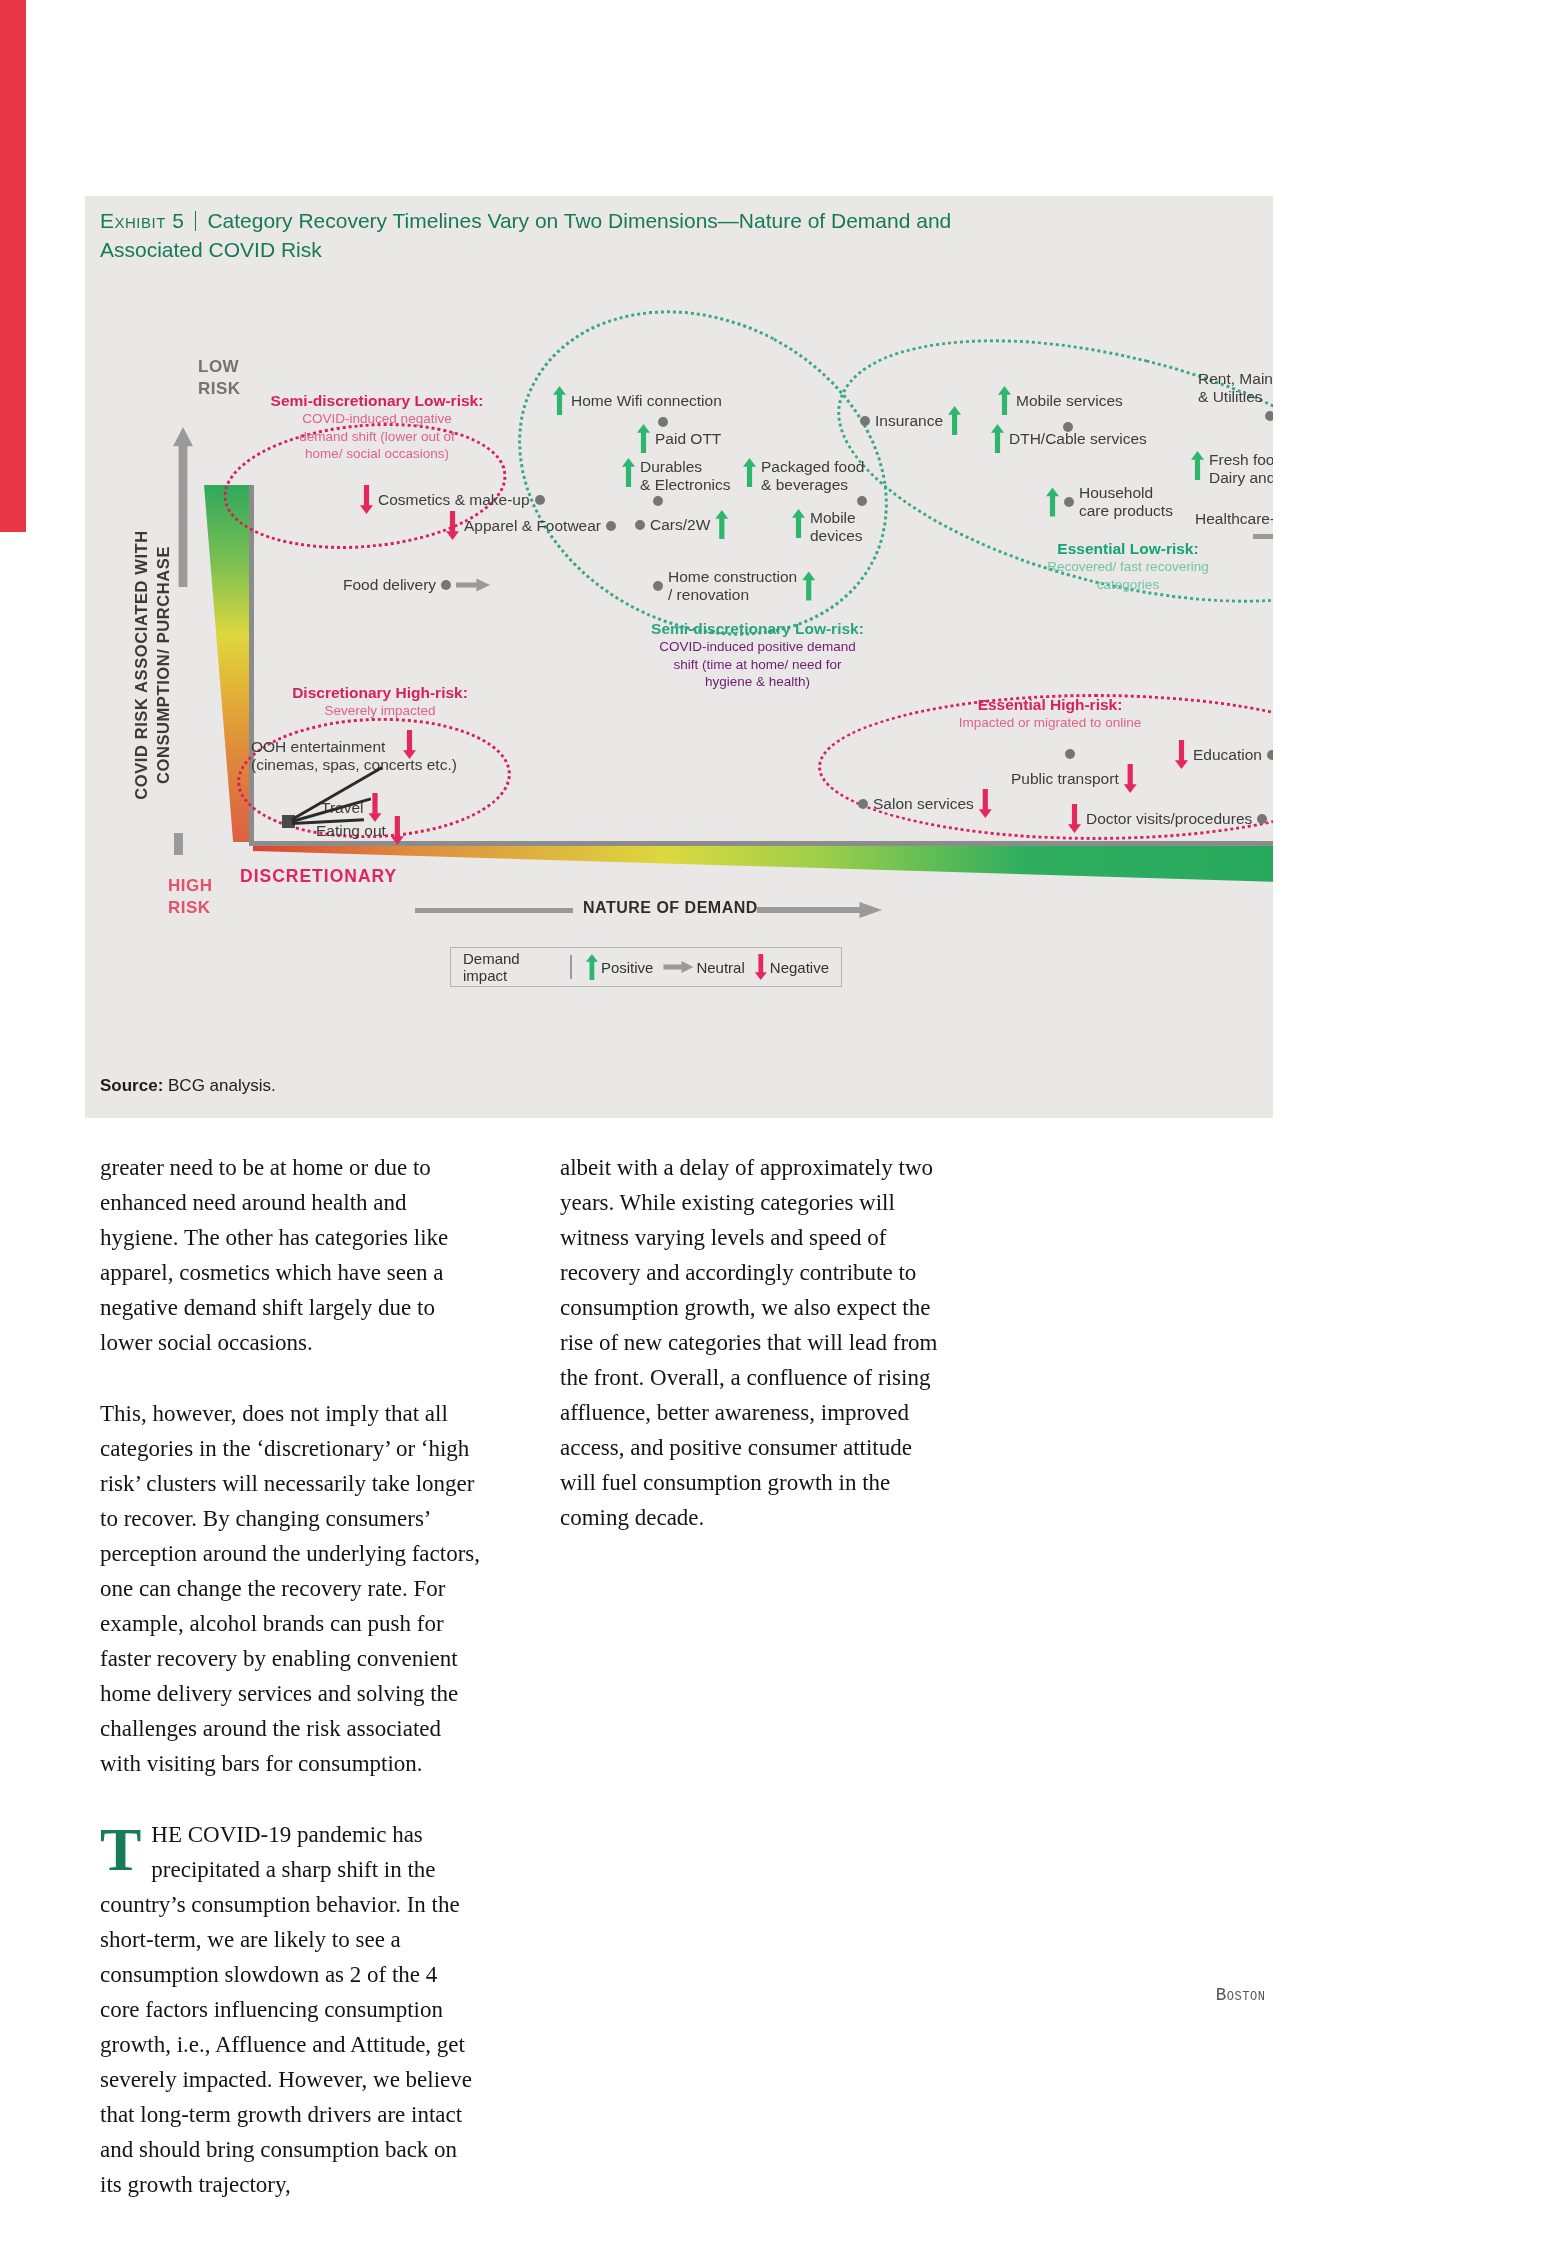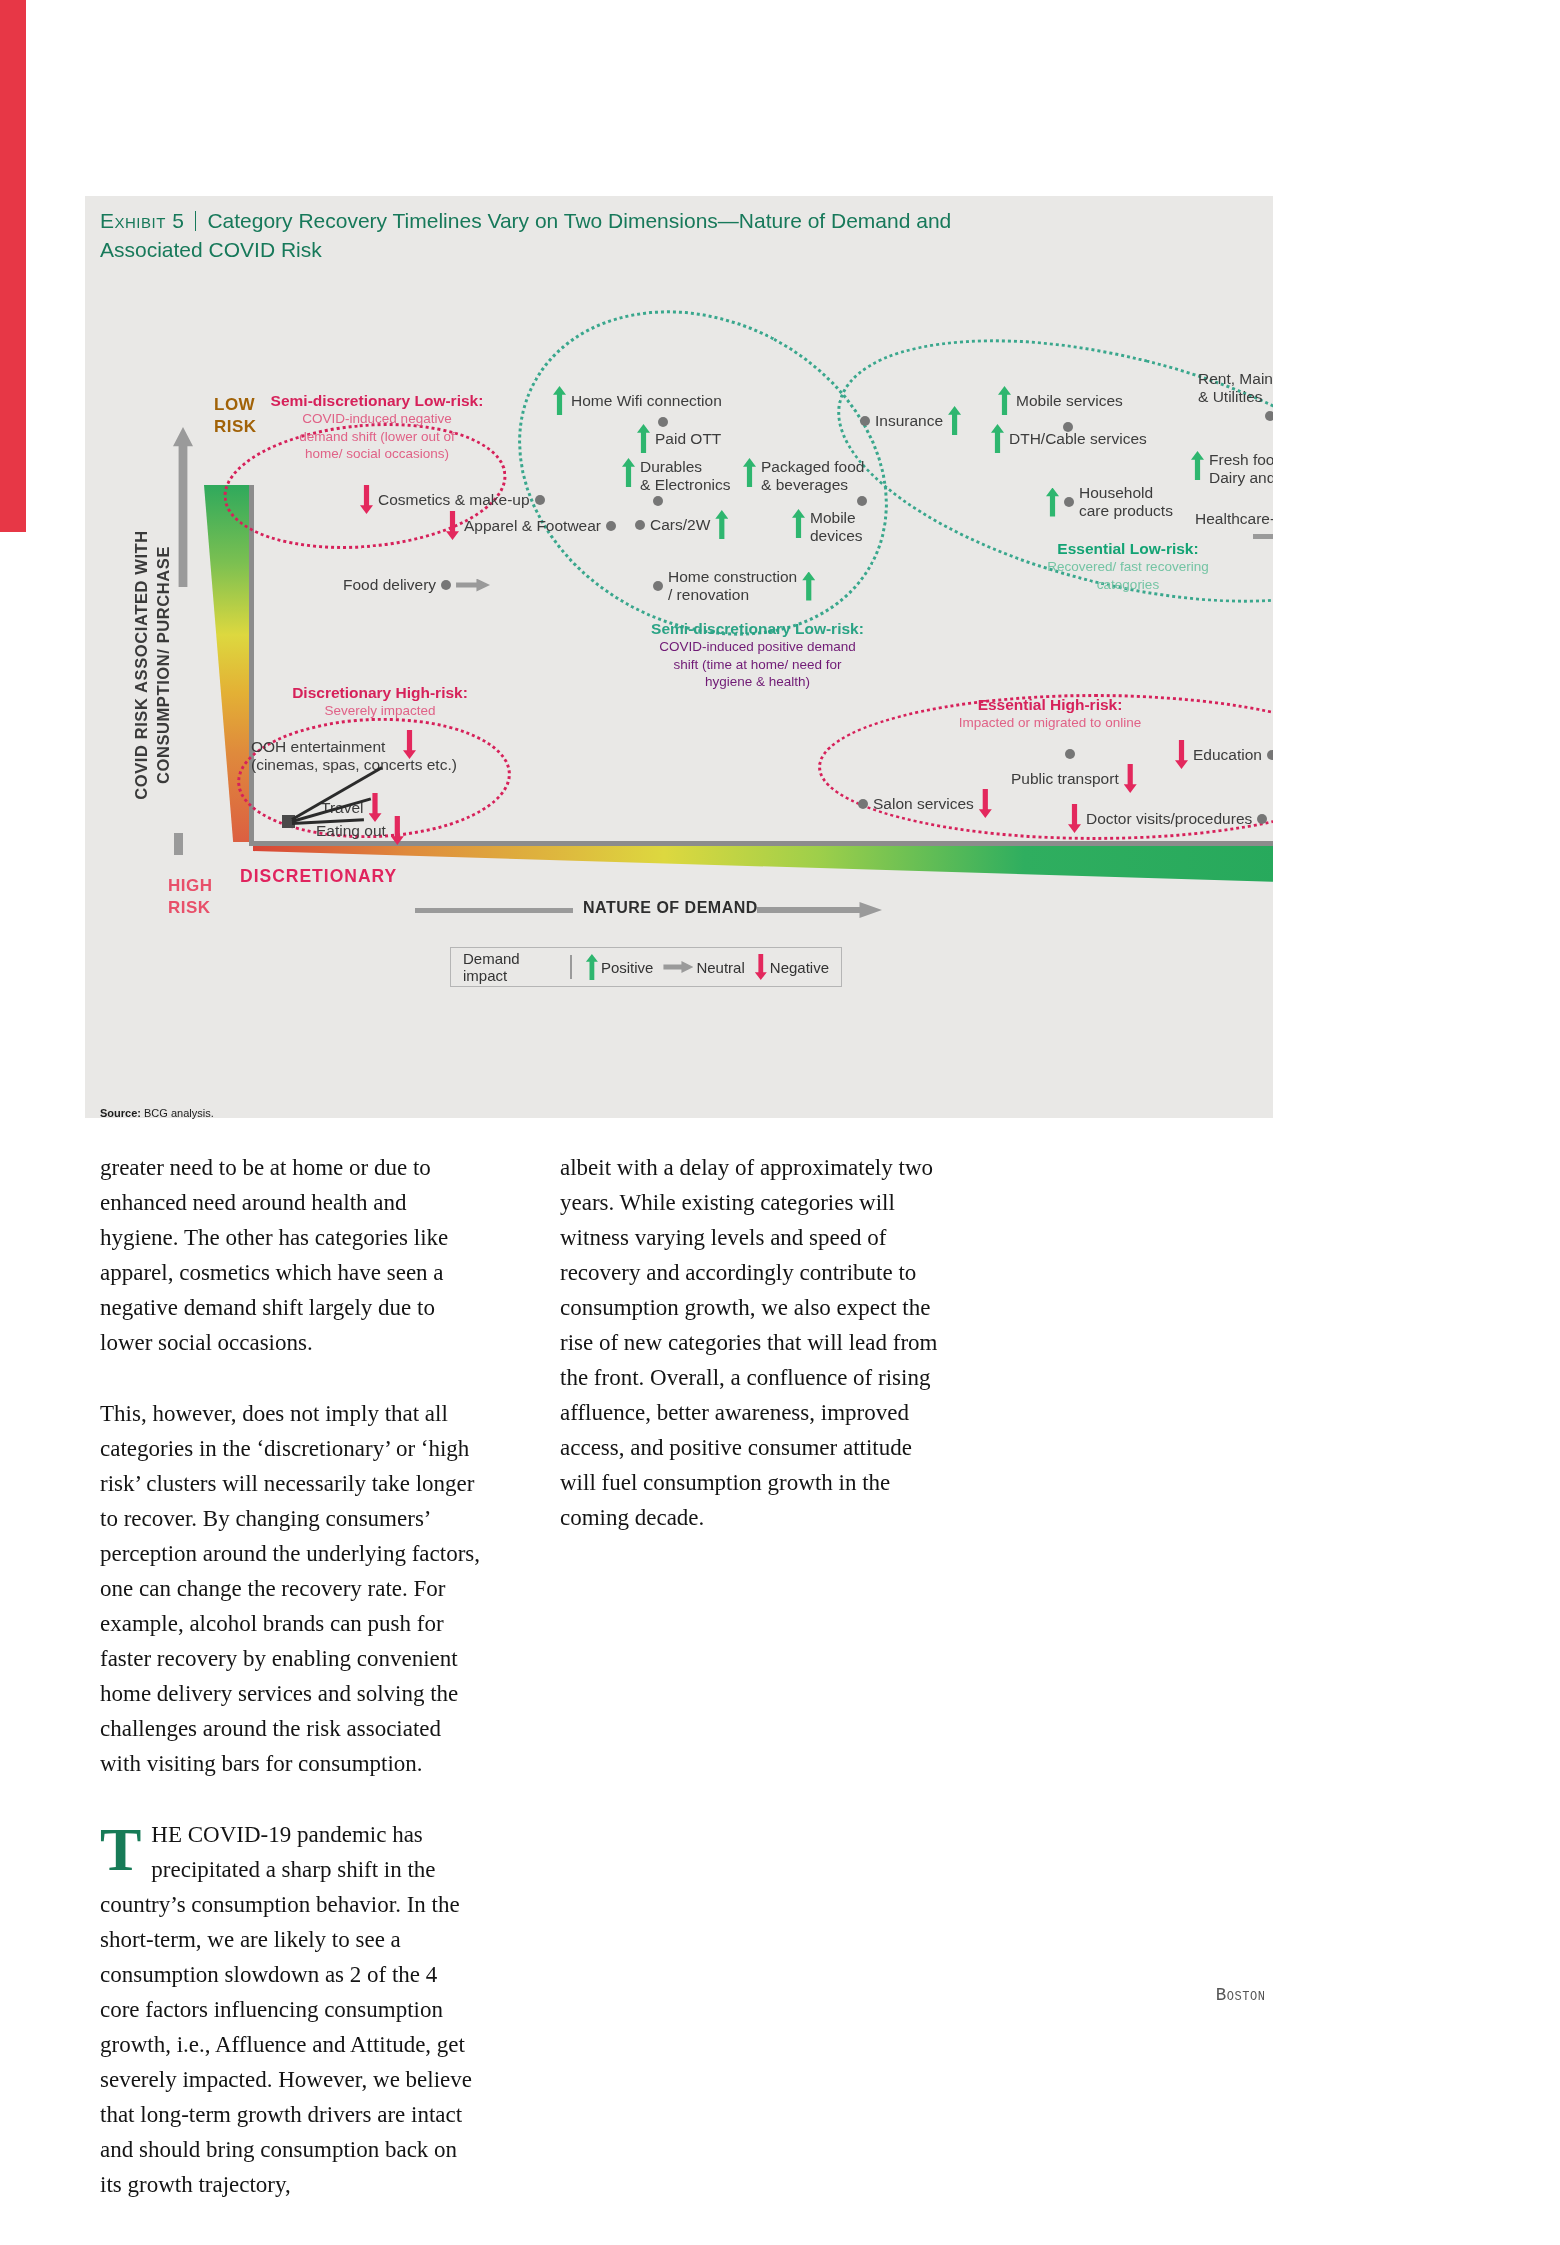--- a/index.html
+++ b/index.html
@@ -20,21 +20,21 @@
     clip-path:polygon(0 0,100% 0,100% 100%,62% 100%);}
   .hwedge{position:absolute;left:168px;top:650px;width:1028px;height:36px;
     background:linear-gradient(to right,#d84436 0%,#df8a3c 15%,#ddd83f 40%,#9ecf4a 55%,#2fae5f 75%,#27a95c 100%);
     clip-path:polygon(0 0,100% 0,100% 100%,0 14%);}
   .gray-up-arrow{position:absolute;left:88px;top:231px;width:20px;height:160px;background:#9a9a9a;
     clip-path:polygon(50% 0,100% 12%,72% 12%,72% 100%,28% 100%,28% 12%,0 12%);}
   .gray-dash{position:absolute;left:89px;top:637px;width:9px;height:22px;background:#9a9a9a;}
   .ylab{position:absolute;left:-148px;top:447px;width:430px;height:44px;transform:rotate(-90deg);
     font-weight:bold;font-size:16.5px;color:#3a3a3a;text-align:center;line-height:22px;letter-spacing:0.6px;white-space:pre-line;}
   .axis-tag{position:absolute;font-weight:bold;font-size:17px;letter-spacing:0.5px;white-space:pre-line;line-height:22px;}
-  .low{left:129px;top:160px;color:#a16207;margin-top:38px;}
+  .low{left:113px;top:160px;color:#737373;}
   .high{left:83px;top:679px;color:#e8506a;}
   .disc{position:absolute;left:155px;top:670px;color:#e0245e;font-weight:bold;font-size:17.5px;letter-spacing:1px;}
   .ess{position:absolute;left:1196px;top:660px;color:#2aa871;font-weight:bold;font-size:17.5px;letter-spacing:1px;}
   .x-line-left{position:absolute;left:330px;top:712px;width:158px;height:5px;background:#9a9a9a;}
   .x-label{position:absolute;left:498px;top:703px;font-weight:bold;font-size:16px;color:#2e2e2e;letter-spacing:0.5px;}
   .x-arrow-right{position:absolute;left:672px;top:706px;width:125px;height:16px;background:#9a9a9a;
     clip-path:polygon(0 32%,82% 32%,82% 0,100% 50%,82% 100%,82% 68%,0 68%);}
 
   
   .ellipse{position:absolute;border-radius:50%;}
@@ -67,21 +67,21 @@
   .pline{position:absolute;height:3px;background:#2b2b2b;transform-origin:0 50%;}
 
   
   .legend{position:absolute;left:365px;top:751px;width:392px;height:40px;border:1px solid #b5b5b5;
     display:flex;align-items:center;gap:10px;padding:0 12px;box-sizing:border-box;font-size:15px;color:#333;}
   .legend .arr.up,.legend .arr.down{width:12px;height:26px;}
   .legend .arr.right{width:30px;height:12px;}
   .ldiv{width:2px;height:24px;background:#9a9a9a;flex:none;margin:0 4px;}
   .lentry{display:flex;align-items:center;gap:3px;}
 
-  .source{position:absolute;left:15px;top:911px;font-size:11px;color:#1c1c1c;}
+  .source{position:absolute;left:15px;top:880px;font-size:17px;color:#1c1c1c;}
 
   
   .col{position:absolute;font-family:"Liberation Serif",serif;font-size:23px;line-height:35px;color:#141414;}
   .col p{margin:0 0 36px 0;}
   .col-left{left:100px;top:1150px;width:380px;}
   .col-right{left:560px;top:1150px;width:388px;}
   .p3{margin-top:60px;}
   .dropcap{float:left;color:#177b57;font-size:62px;line-height:50px;font-weight:bold;margin:7px 10px 0 0;}
 
   .footer{position:absolute;left:1000px;top:1985px;width:455px;text-align:right;

